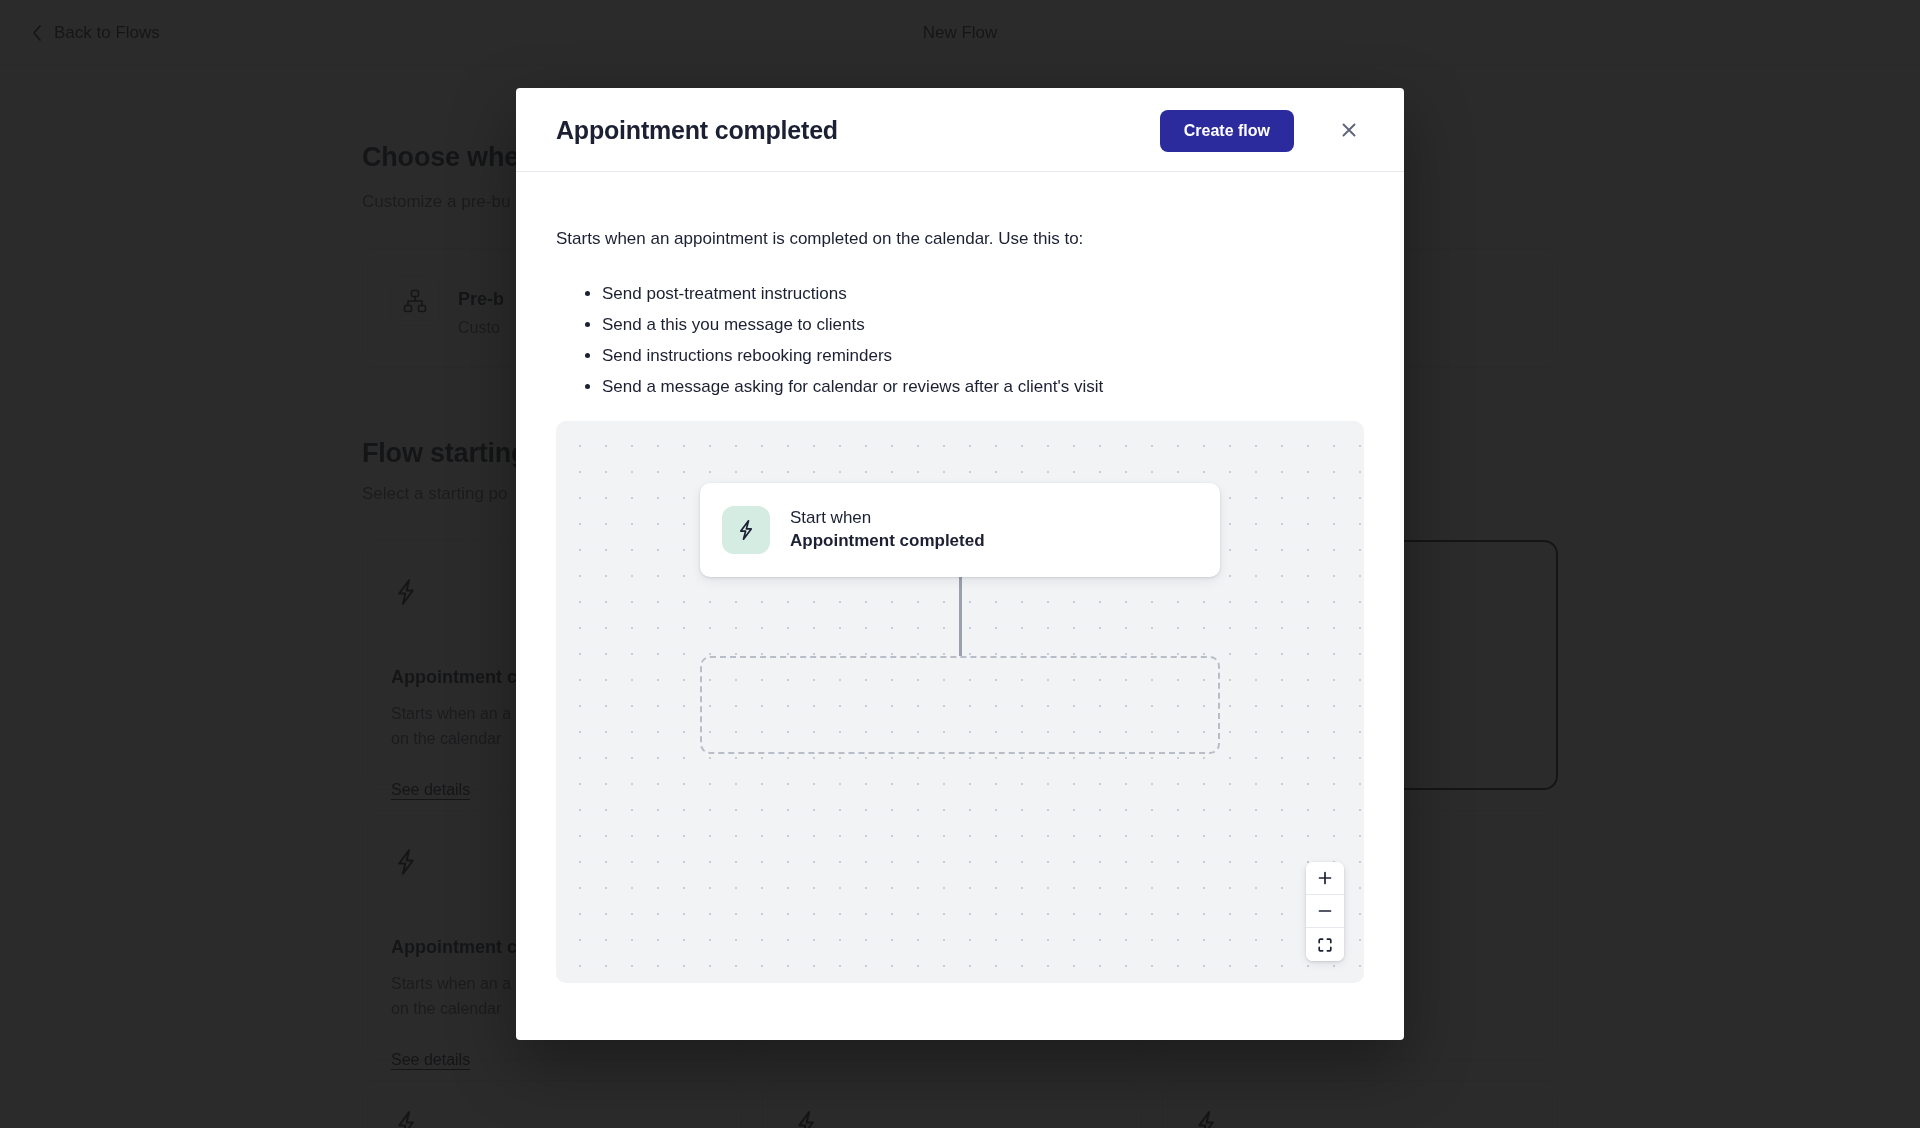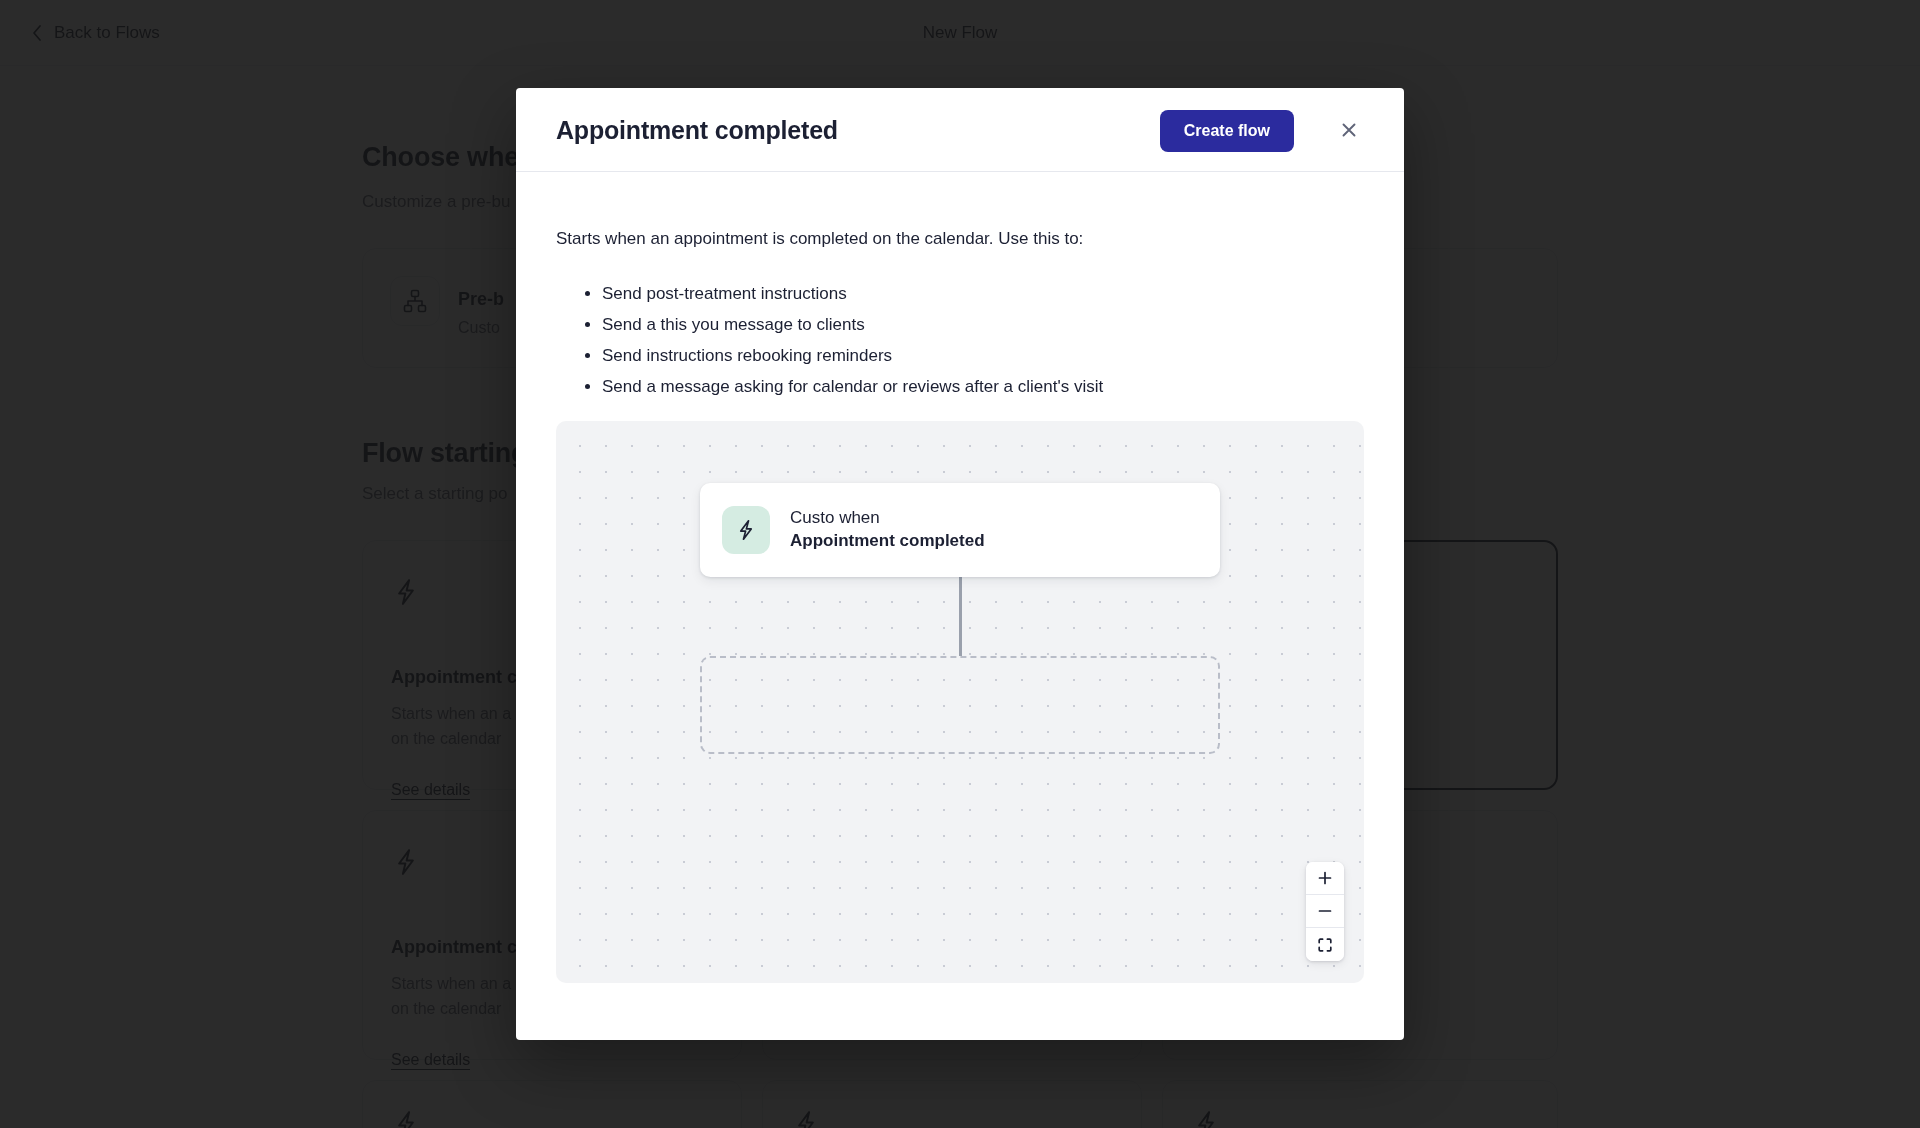--- a/index.html
+++ b/index.html
@@ -342,21 +342,21 @@
 
       <div id="connector"></div>
 
       <div id="start-node">
         <div id="node-icon">
           <svg width="24" height="24" viewBox="0 0 24 24" fill="none">
             <path d="M14.5 2.8 L6.8 13.1 h4.8 L9.5 21.2 L17.2 10.9 h-4.8 z" stroke="#1c2033" stroke-width="1.7" stroke-linejoin="round" stroke-linecap="round"></path>
           </svg>
         </div>
         <div id="node-text">
-          <div id="node-sub">Custo when</div>
+          <div id="node-sub">Start when</div>
           <div id="node-main">Appointment completed</div>
         </div>
       </div>
 
       <div id="drop-placeholder"></div>
 
       <div id="zoom-controls">
         <button class="zoom-btn">
           <span>
             <svg width="16" height="16" viewBox="0 0 16 16" fill="none">

